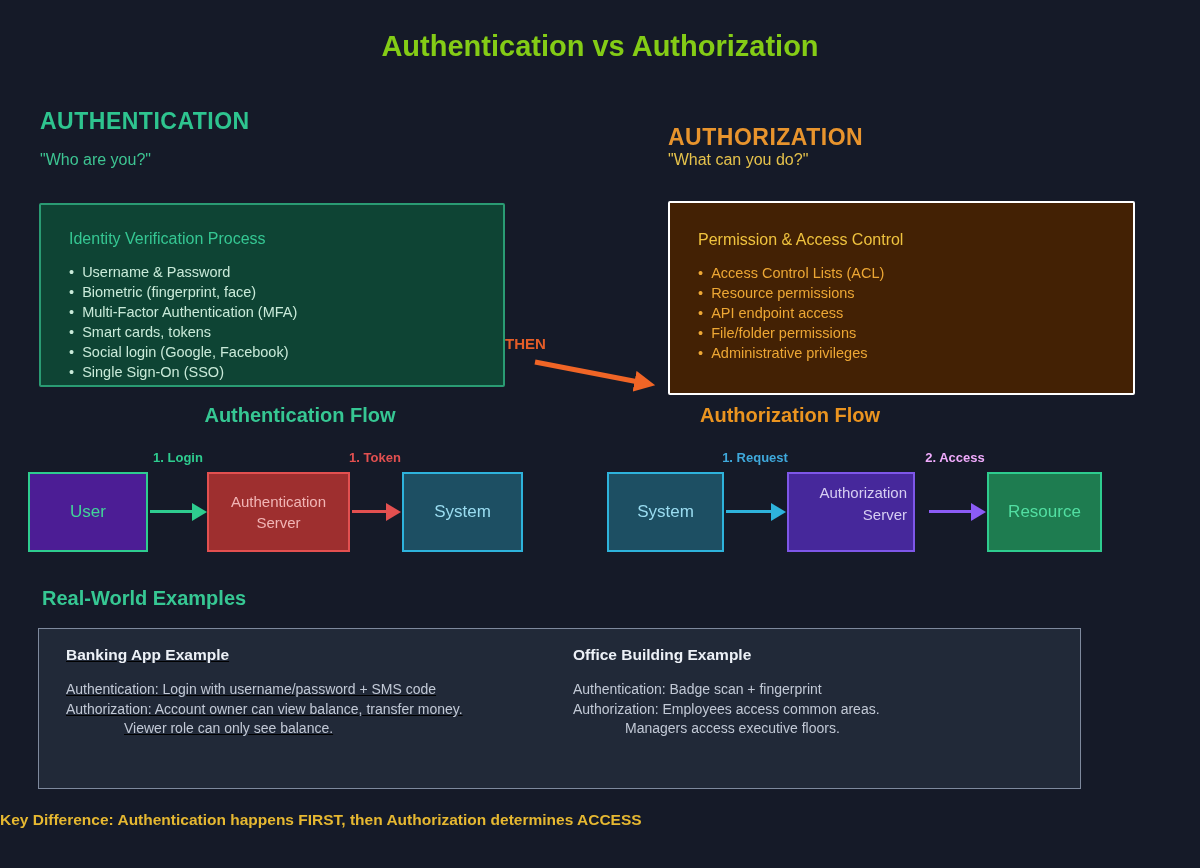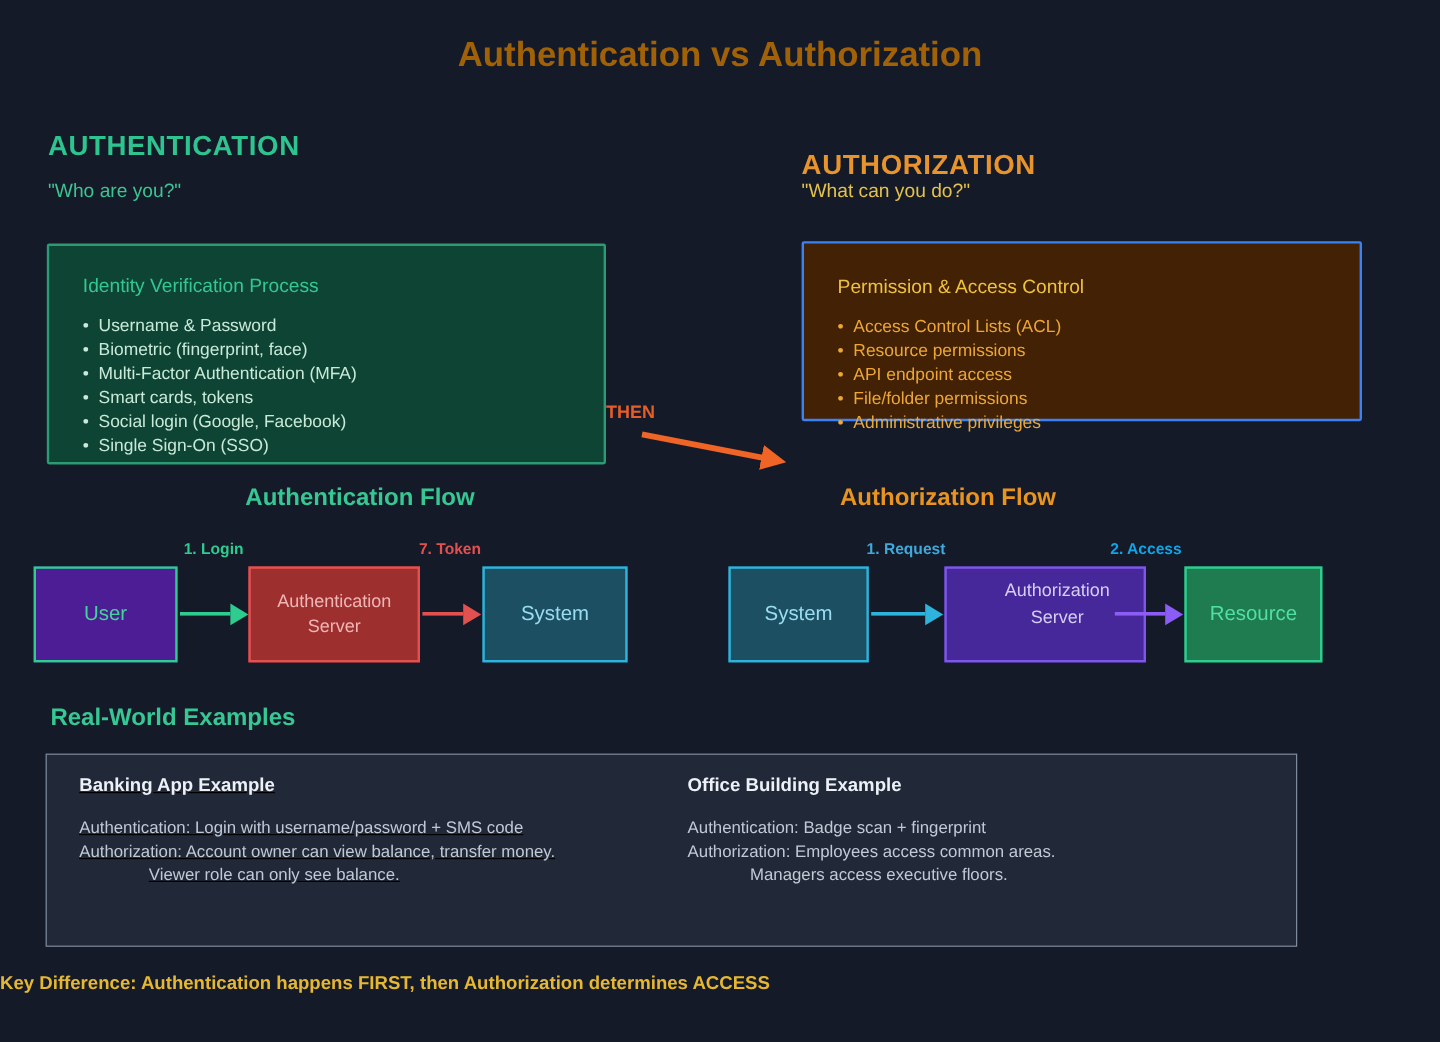--- a/index.html
+++ b/index.html
@@ -4,34 +4,34 @@
 <style>
   html,body{margin:0;padding:0;background:#10141f;}
   .canvas{
     position:relative;width:1200px;height:868px;margin:0 auto;
     background:#151a28;overflow:hidden;
     font-family:"Liberation Sans", sans-serif;
   }
   .abs{position:absolute;}
   
   .page-title{left:0;top:30px;width:1200px;text-align:center;
-    font-size:29px;font-weight:bold;color:#a16207;}
+    font-size:29px;font-weight:bold;color:#84cc16;}
   
   .sec-heading{font-size:23px;font-weight:600;letter-spacing:.5px;}
   .sec-heading.teal{color:#2ec48f;}
   .sec-heading.orange{color:#e8942d;}
   .question{font-size:16px;}
   .question.teal{color:#3dc492;}
   .question.yellow{color:#e5c24b;}
   
   .panel{box-sizing:border-box;border-radius:2px;}
   .panel.green{left:39px;top:203px;width:466px;height:184px;
     background:#0e4434;border:2px solid #2a9b73;}
-  .panel.orange{left:668px;top:201px;width:467px;height:150px;
-    background:#432104;border:2px solid #3b82f6;}
+  .panel.orange{left:668px;top:201px;width:467px;height:194px;
+    background:#432104;border:2px solid #ffffff;}
   .panel-inner{padding:25px 28px 0 28px;}
   .panel-title{font-size:16px;margin-bottom:14px;}
   .panel.green .panel-title{color:#35c793;}
   .panel.orange .panel-title{color:#efc23e;}
   .panel-list{font-size:14.5px;line-height:20px;}
   .panel.green .panel-list{color:#c9ead9;}
   .panel.orange .panel-list{color:#eda734;}
   .li::before{content:"\2022\00a0\00a0";}
   
   .then-label{left:505px;top:335px;font-size:15px;font-weight:bold;color:#e55d28;}
@@ -41,40 +41,40 @@
   .flow-heading.orange{left:600px;top:404px;width:380px;color:#ea9420;}
   
   .node{box-sizing:border-box;top:472px;height:80px;display:flex;
     align-items:center;justify-content:center;text-align:center;
     font-size:17px;}
   .node.user{left:28px;width:120px;background:#4c1d95;border:2px solid #2ecc8f;color:#41d598;}
   .node.authserver{left:207px;width:143px;background:#9e2f2f;border:2px solid #e35050;
     color:#f1b5b5;font-size:15px;line-height:21px;padding:0 6px;}
   .node.system1{left:402px;width:121px;background:#1d4f63;border:2px solid #2eb3dc;color:#9adcf0;}
   .node.system2{left:607px;width:117px;background:#1d4f63;border:2px solid #2eb3dc;color:#9adcf0;}
-  .node.authzserver{left:787px;width:168px;background:#46289b;border:2px solid #7e57e8;
+  .node.authzserver{left:787px;width:128px;background:#46289b;border:2px solid #7e57e8;
     color:#d6cef2;font-size:15px;line-height:22px;justify-content:flex-start;
-    text-align:center;padding:0 6px 16px 26px;}
+    text-align:right;padding:0 6px 16px 26px;}
   .node.resource{left:987px;width:115px;background:#1e7c50;border:2px solid #2ecc8f;color:#52dfa2;}
   
   .harrow{top:510px;height:3px;background:currentColor;}
   .harrow::after{content:"";position:absolute;right:-15px;top:50%;
     transform:translateY(-50%);width:0;height:0;
     border-left:15px solid currentColor;
     border-top:9px solid transparent;border-bottom:9px solid transparent;}
   .harrow.green{left:150px;width:42px;color:#2ecc8f;}
   .harrow.red{left:352px;width:34px;color:#e35050;}
   .harrow.cyan{left:726px;width:45px;color:#2eb3dc;}
   .harrow.purple{left:929px;width:42px;color:#8b5cf6;}
   
   .step-label{top:450px;height:16px;font-size:13px;font-weight:600;text-align:center;}
   .step-label.s1{left:140px;width:76px;color:#2ecc8f;}
   .step-label.s2{left:337px;width:76px;color:#e35050;}
   .step-label.s3{left:715px;width:80px;color:#3fa9dc;}
-  .step-label.s4{left:917px;width:76px;color:#0ea5e9;}
+  .step-label.s4{left:917px;width:76px;color:#f0abfc;}
   
   .examples-heading{left:42px;top:587px;font-size:20px;font-weight:bold;color:#36c793;}
   .examples-panel{left:38px;top:628px;width:1043px;height:161px;box-sizing:border-box;
     background:#212938;border:1px solid #7e899d;}
   .example-col{top:646px;width:470px;}
   .example-col.left{left:66px;text-decoration:underline;}
   .example-col.right{left:573px;}
   .example-title{font-size:15.5px;font-weight:bold;color:#edf1f7;margin-bottom:16px;}
   .example-line{font-size:14px;line-height:19.5px;color:#c2c9d6;}
   .example-line.indent-a{padding-left:58px;}
@@ -133,21 +133,21 @@
     <line x1="10" y1="10" x2="124" y2="32" stroke="#f06526" stroke-width="5" marker-end="url(#oarrow)"></line>
   </svg>
 
   <div class="abs flow-heading teal">Authentication Flow</div>
   <div class="abs flow-heading orange">Authorization Flow</div>
 
   <div class="abs node user">User</div>
   <div class="abs step-label s1">1. Login</div>
   <div class="abs harrow green"></div>
   <div class="abs node authserver">Authentication Server</div>
-  <div class="abs step-label s2">7. Token</div>
+  <div class="abs step-label s2">1. Token</div>
   <div class="abs harrow red"></div>
   <div class="abs node system1">System</div>
 
   <div class="abs node system2">System</div>
   <div class="abs step-label s3">1. Request</div>
   <div class="abs harrow cyan"></div>
   <div class="abs node authzserver">Authorization Server</div>
   <div class="abs step-label s4">2. Access</div>
   <div class="abs harrow purple"></div>
   <div class="abs examples-heading">Real-World Examples</div>

